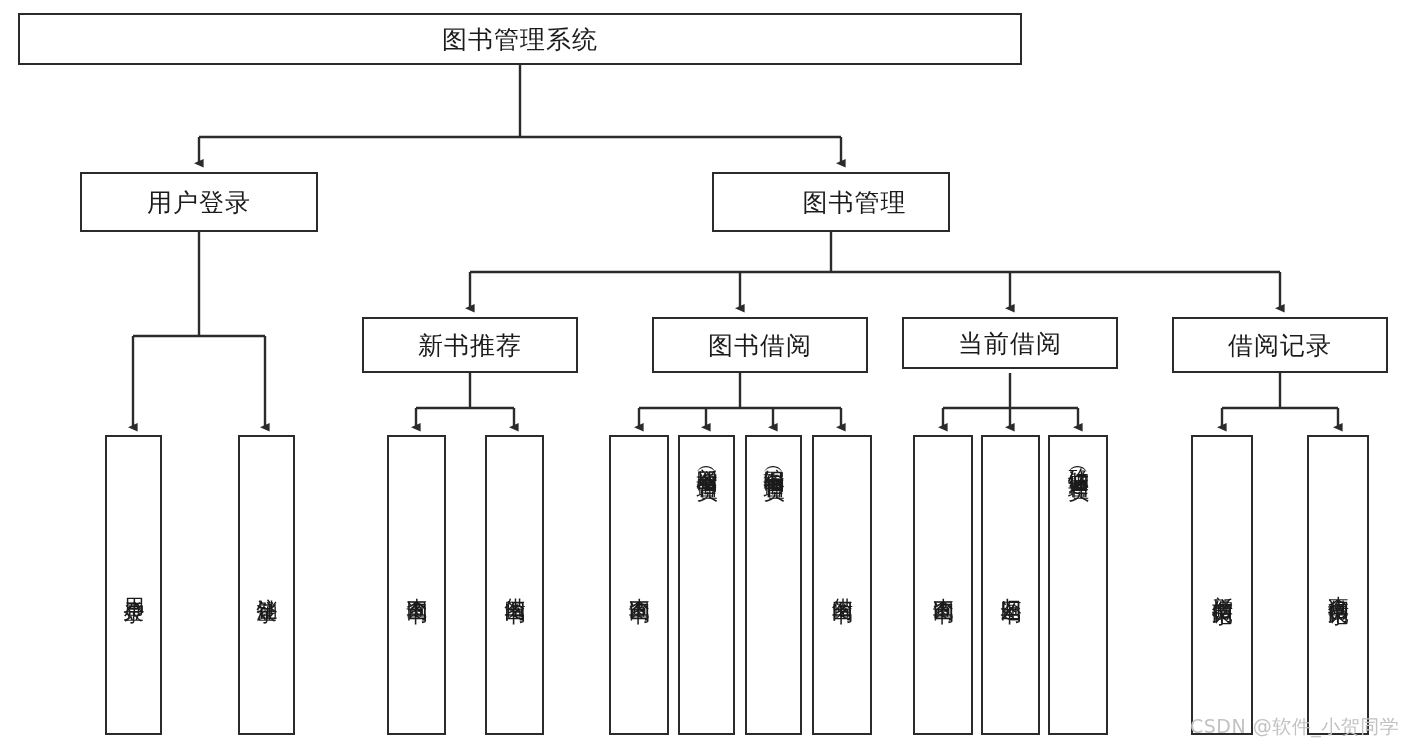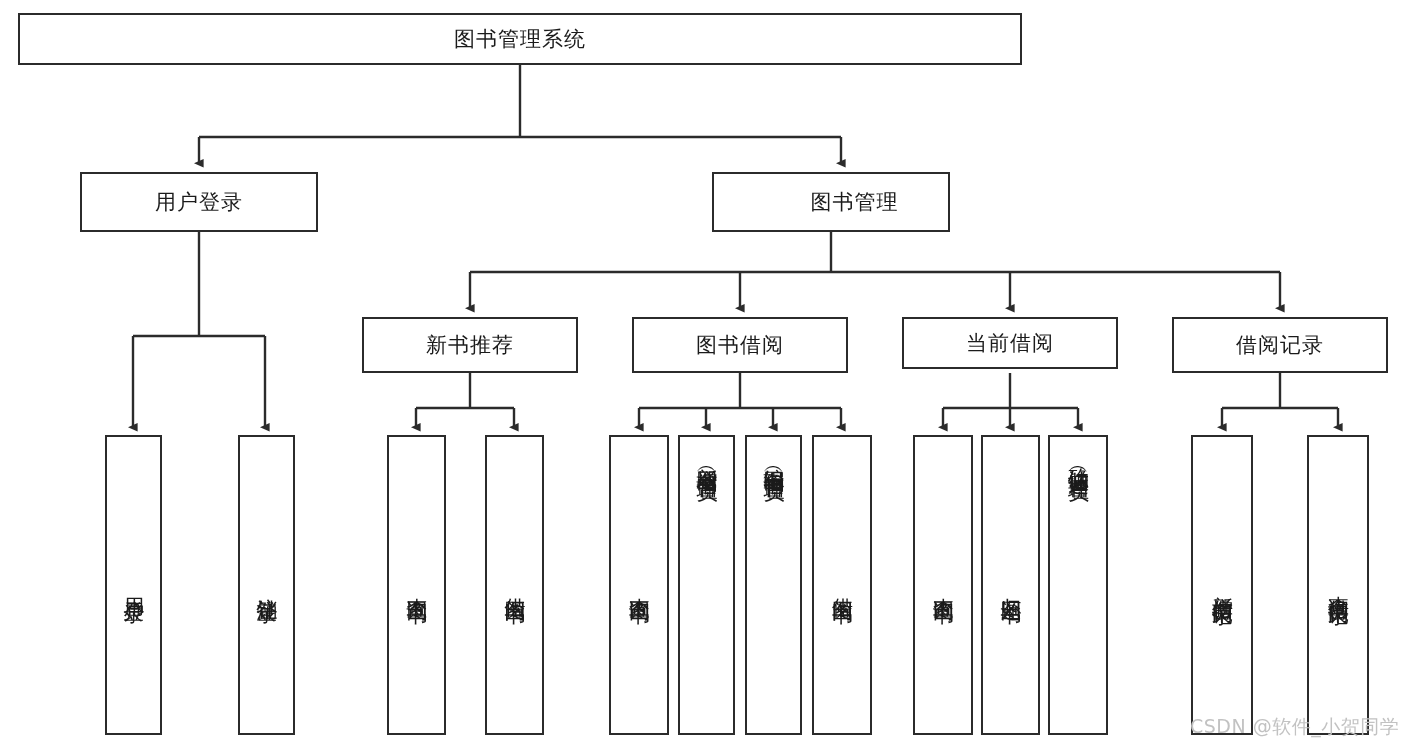--- a/index.html
+++ b/index.html
@@ -29,21 +29,21 @@
     position: absolute;
     box-sizing: border-box;
     border: 2px solid #2b2b2b;
     background: #ffffff;
     display: flex;
     align-items: center;
     justify-content: center;
     color: #1b1b1b;
   }
   .node.horiz {
-    font-size: 21px;
+    font-size: 25px;
     letter-spacing: 1px;
   }
   .node.vert {
     padding-top: 14px;
     padding-bottom: 14px;
     align-items: flex-start;
     justify-content: center;
   }
   .node.vert .vtext {
     writing-mode: vertical-rl;
@@ -127,21 +127,21 @@
   <div class="node horiz" style="left:80px; top:172px; width:238px; height:60px;">
     <span>用户登录</span>
   </div>
   <div class="node horiz" style="left:712px; top:172px; width:238px; height:60px;padding-left:47px;">
     <span>图书管理</span>
   </div>
 
   <div class="node horiz" style="left:362px; top:317px; width:216px; height:56px;">
     <span>新书推荐</span>
   </div>
-  <div class="node horiz" style="left:632px; top:317px; width:216px; height:56px;">
+  <div class="node horiz" style="left:652px; top:317px; width:216px; height:56px;">
     <span>图书借阅</span>
   </div>
   <div class="node horiz" style="left:902px; top:317px; width:216px; height:52px;">
     <span>当前借阅</span>
   </div>
   <div class="node horiz" style="left:1172px; top:317px; width:216px; height:56px;">
     <span>借阅记录</span>
   </div>
 
   <div class="node vert centered" style="left:105px; top:435px; width:57px; height:300px;">

